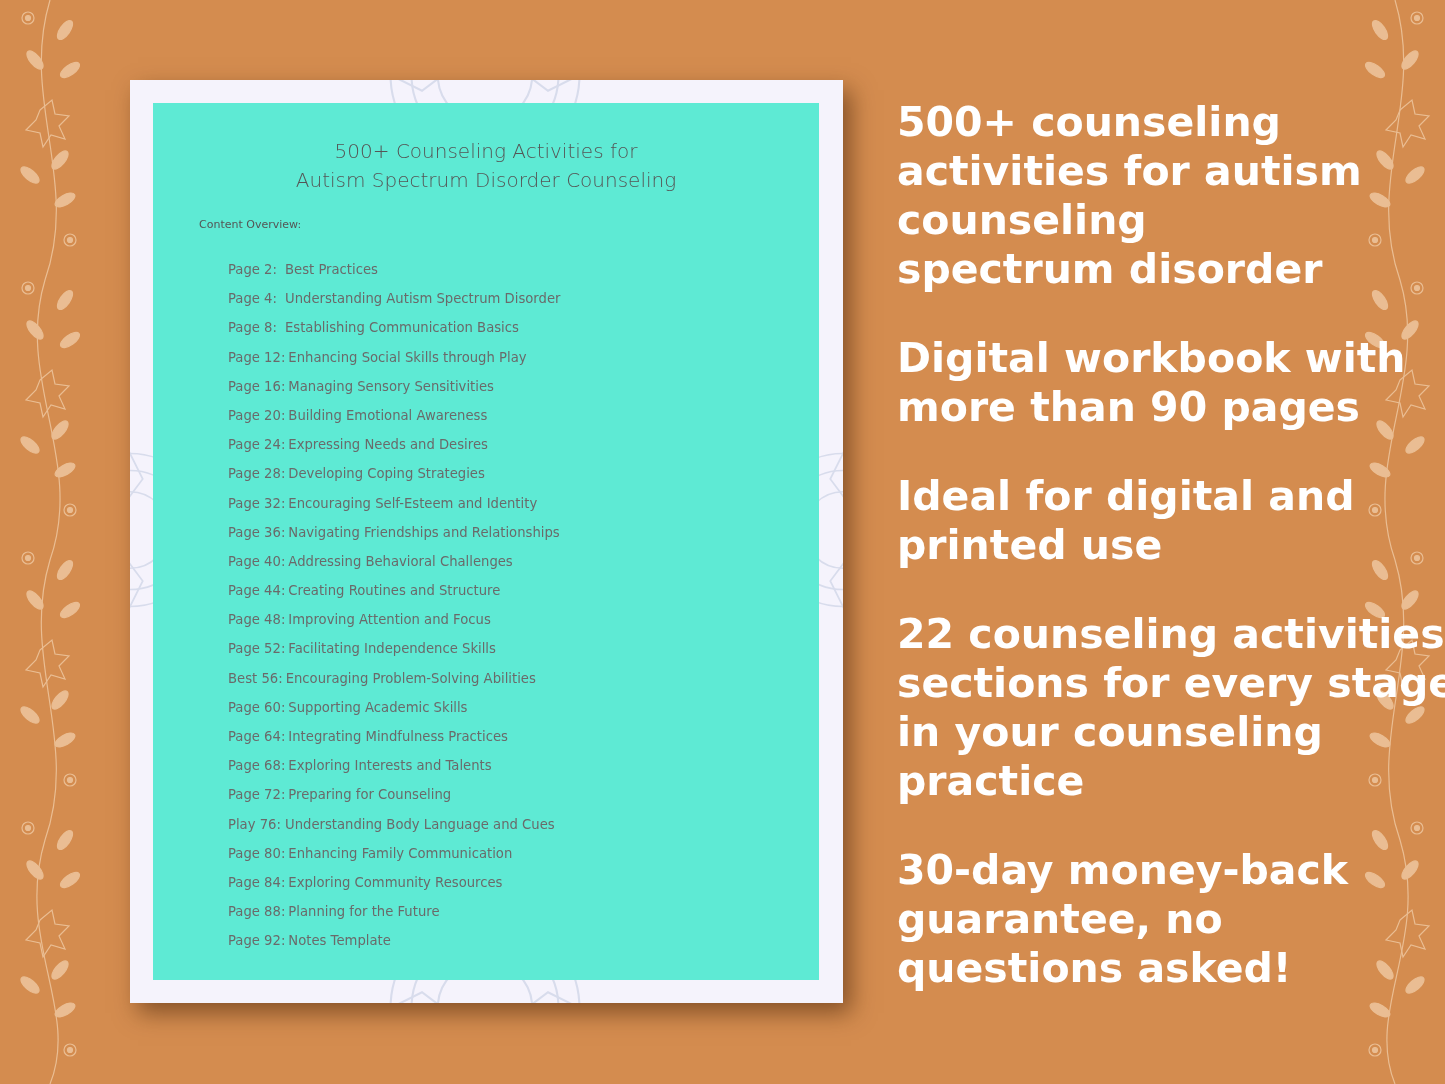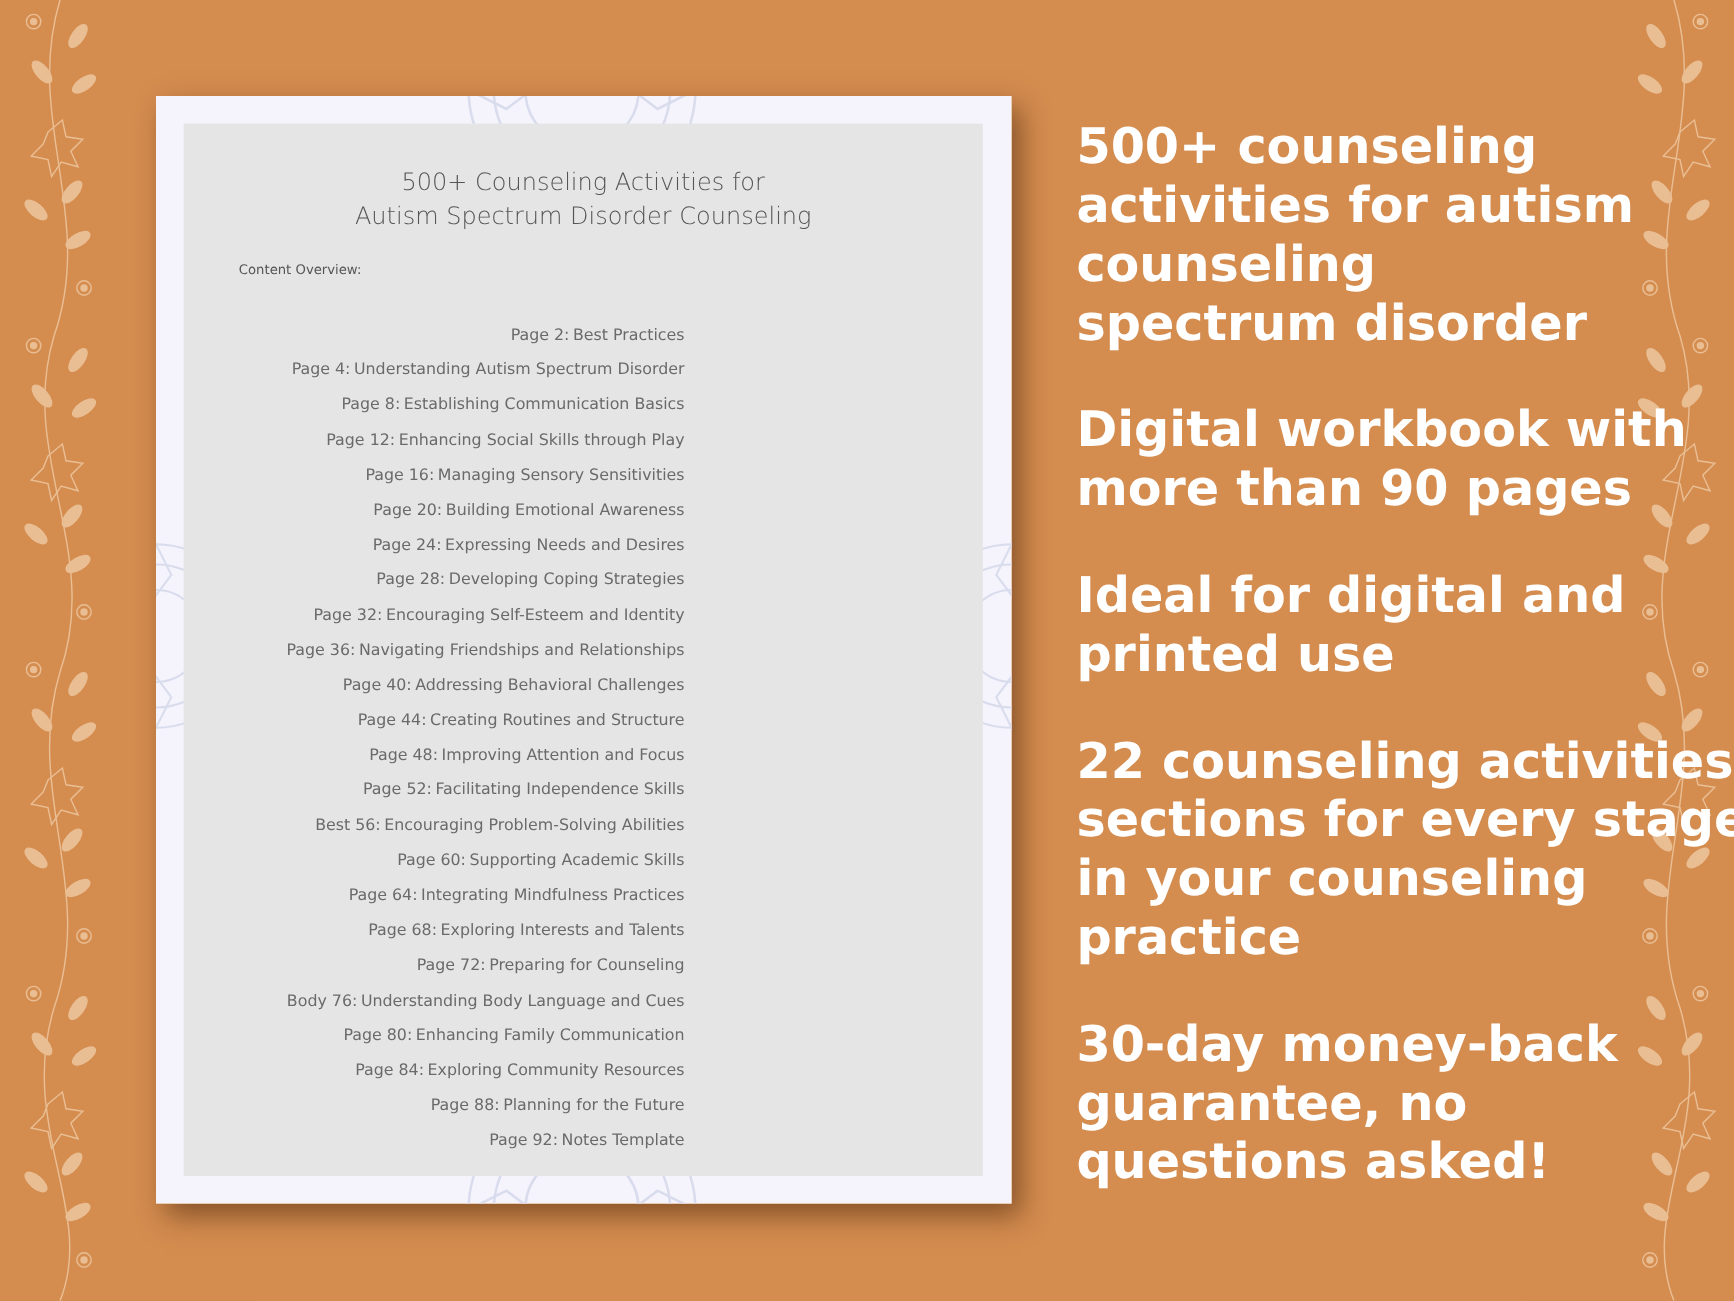--- a/index.html
+++ b/index.html
@@ -15,32 +15,32 @@
       position: absolute; left: 130px; top: 80px; width: 713px; height: 923px;
       box-shadow: 8px 10px 22px rgba(70,35,10,0.55);
     }
     .page {
       position: absolute; left: 130px; top: 80px; width: 713px; height: 923px;
       background: #f5f3fc; overflow: hidden;
     }
     .mandala { position: absolute; }
     .page-inner {
       position: absolute; left: 23px; top: 23px; width: 666px; height: 877px;
-      background: #e5e5e5;
+      background: #5eead4;
     }
     .doc-title {
       position: absolute; left: 0; top: 34px; width: 666px; text-align: center;
       color: #555; font-size: 20px; line-height: 29px; font-weight: 300;
     }
     .doc-title div { white-space: nowrap; }
     .overview-label {
       position: absolute; left: 46px; top: 115px; color: #555; font-size: 11px;
     }
     .toc {
-      position: absolute; left: 69px; top: 152px; margin: 16px; padding: 0; list-style: none; text-align: right;
+      position: absolute; left: 69px; top: 152px; margin: 6px; padding: 0; list-style: none;
     }
     .toc li {
       height: 29.2px; line-height: 18px; font-size: 13.2px; color: #6a6a6a; white-space: nowrap;
     }
     .toc .pg { display: inline-block; min-width: 54px; margin-right: 3px; }
     .features {
       position: absolute; left: 897px; top: 98px; width: 520px; color: #ffffff;
       font-size: 41px; line-height: 49px; font-weight: 300;
     }
     .feature { margin: 0 0 40px 0; font-weight: bold; }
@@ -148,21 +148,21 @@
         <li><span class="pg">Page 36:</span><span>Navigating Friendships and Relationships</span></li>
         <li><span class="pg">Page 40:</span><span>Addressing Behavioral Challenges</span></li>
         <li><span class="pg">Page 44:</span><span>Creating Routines and Structure</span></li>
         <li><span class="pg">Page 48:</span><span>Improving Attention and Focus</span></li>
         <li><span class="pg">Page 52:</span><span>Facilitating Independence Skills</span></li>
         <li><span class="pg">Best 56:</span><span>Encouraging Problem-Solving Abilities</span></li>
         <li><span class="pg">Page 60:</span><span>Supporting Academic Skills</span></li>
         <li><span class="pg">Page 64:</span><span>Integrating Mindfulness Practices</span></li>
         <li><span class="pg">Page 68:</span><span>Exploring Interests and Talents</span></li>
         <li><span class="pg">Page 72:</span><span>Preparing for Counseling</span></li>
-        <li><span class="pg">Body 76:</span><span>Understanding Body Language and Cues</span></li>
+        <li><span class="pg">Play 76:</span><span>Understanding Body Language and Cues</span></li>
         <li><span class="pg">Page 80:</span><span>Enhancing Family Communication</span></li>
         <li><span class="pg">Page 84:</span><span>Exploring Community Resources</span></li>
         <li><span class="pg">Page 88:</span><span>Planning for the Future</span></li>
         <li><span class="pg">Page 92:</span><span>Notes Template</span></li>
       </ul>
   </div>
 </div>
 
 <div class="features" id="features">
     <div class="feature">

